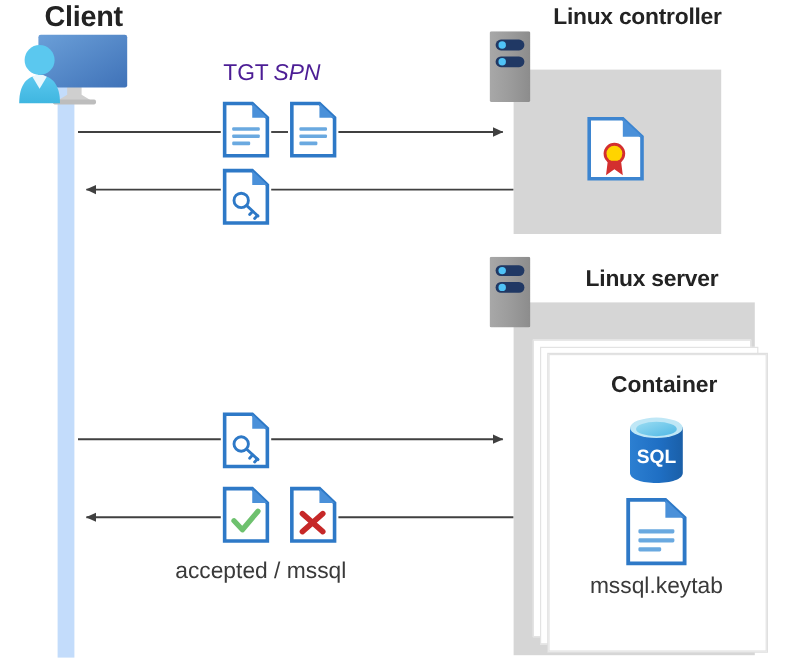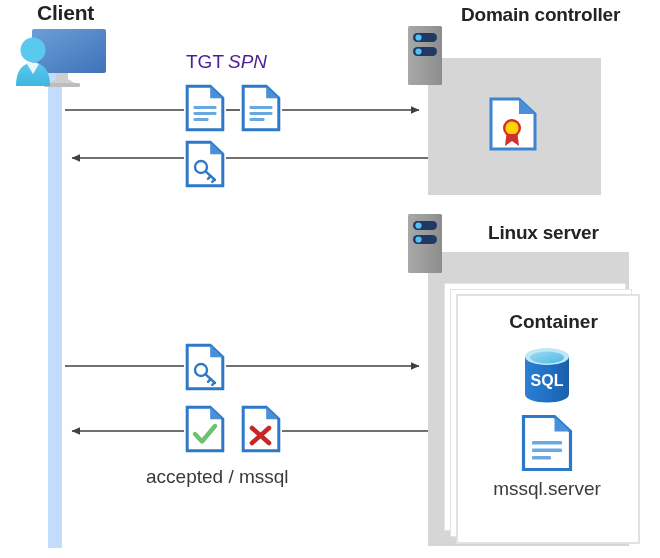--- a/index.html
+++ b/index.html
@@ -13,21 +13,21 @@
   
   #client-lifeline{
     left:48px;top:60px;width:14px;height:488px;
     background:#c3dcfb;
   }
 
   
   .node-title{
     font-weight:bold;color:#232323;letter-spacing:-0.2px;
   }
-  #client-title{left:37px;top:1px;font-size:21px;}
+  #client-title{left:37px;top:1px;font-size:24px;}
   #dc-title{left:461px;top:2px;font-size:19px;line-height:25px;width:160px;}
   #linux-title{left:488px;top:222px;font-size:19px;}
 
   
   #client-icon{left:6px;top:24px;width:108px;height:66px;}
 
   
   .rack{width:34px;height:59px;}
   #dc-rack{left:408px;top:26px;}
   #linux-rack{left:408px;top:214px;}
@@ -127,21 +127,21 @@
 
   <rect x="26" y="5" width="74" height="44" rx="2" fill="url(#mon-g)"></rect>
 
   <path d="M10 62 c0 -16 7 -23 17 -23 c10 0 17 7 17 23 z" fill="url(#per-g)"></path>
 
   <path d="M21 40 l6 10 l6 -10 l-3 -1.5 h-6 z" fill="#eaf7fd"></path>
 
   <circle cx="27" cy="26" r="12.5" fill="#5bc8ef"></circle>
 </svg>
 
-<div class="abs node-title" id="dc-title">Domain controller</div>
+<div class="abs node-title" id="dc-title">Linux controller</div>
 <div class="abs panel" id="dc-panel"></div>
 
 <svg class="abs rack" id="dc-rack" viewBox="0 0 34 59">
   <defs>
     <linearGradient id="rk-g" x1="0" y1="0" x2="1" y2="0">
       <stop offset="0" stop-color="#a8a8a8"></stop>
       <stop offset="0.55" stop-color="#9a9a9a"></stop>
       <stop offset="1" stop-color="#8c8c8c"></stop>
     </linearGradient>
   </defs>
@@ -196,21 +196,21 @@
 </svg>
 
 <svg class="abs" id="keytab-icon" viewBox="0 0 52 58">
   <path d="M2.5 2.5 h31 l16 15 v38 h-47 z" fill="#ffffff" stroke="#2e79c7" stroke-width="3.2"></path>
   <path d="M33.5 2.5 l16 15 h-16 z" fill="#4a90d9"></path>
   <rect x="11" y="27" width="30" height="3.6" rx="1.2" fill="#6aa9e0"></rect>
   <rect x="11" y="34.5" width="30" height="3.6" rx="1.2" fill="#6aa9e0"></rect>
   <rect x="11" y="42" width="19" height="3.6" rx="1.2" fill="#6aa9e0"></rect>
 </svg>
 
-<div class="abs" id="keytab-label">mssql.server</div>
+<div class="abs" id="keytab-label">mssql.keytab</div>
 
 <div class="abs flow-label" id="label-tgt">TGT</div>
 <div class="abs flow-label" id="label-spn">SPN</div>
 <div class="abs" id="label-accepted">accepted / mssql</div>
 
 <svg class="abs wire-icon" id="doc-tgt" viewBox="0 0 40 48">
   <path d="M2.2 2.2 h23 l12.6 12 v31.6 h-35.6 z" fill="#ffffff" stroke="#2e79c7" stroke-width="3"></path>
   <path d="M25.2 2.2 l12.6 12 h-12.6 z" fill="#4a90d9"></path>
   <rect x="8.5" y="22" width="23" height="3" rx="1" fill="#6aa9e0"></rect>
   <rect x="8.5" y="28" width="23" height="3" rx="1" fill="#6aa9e0"></rect>

